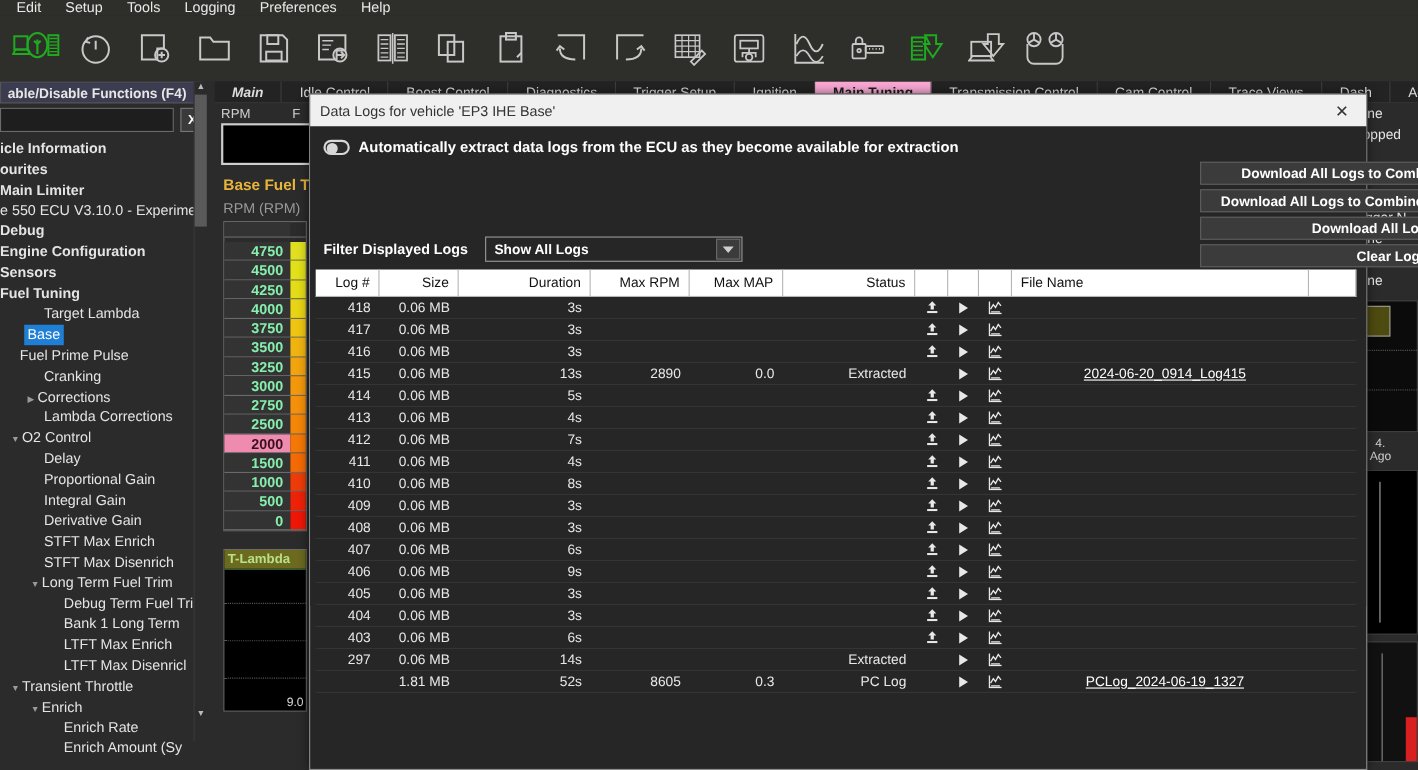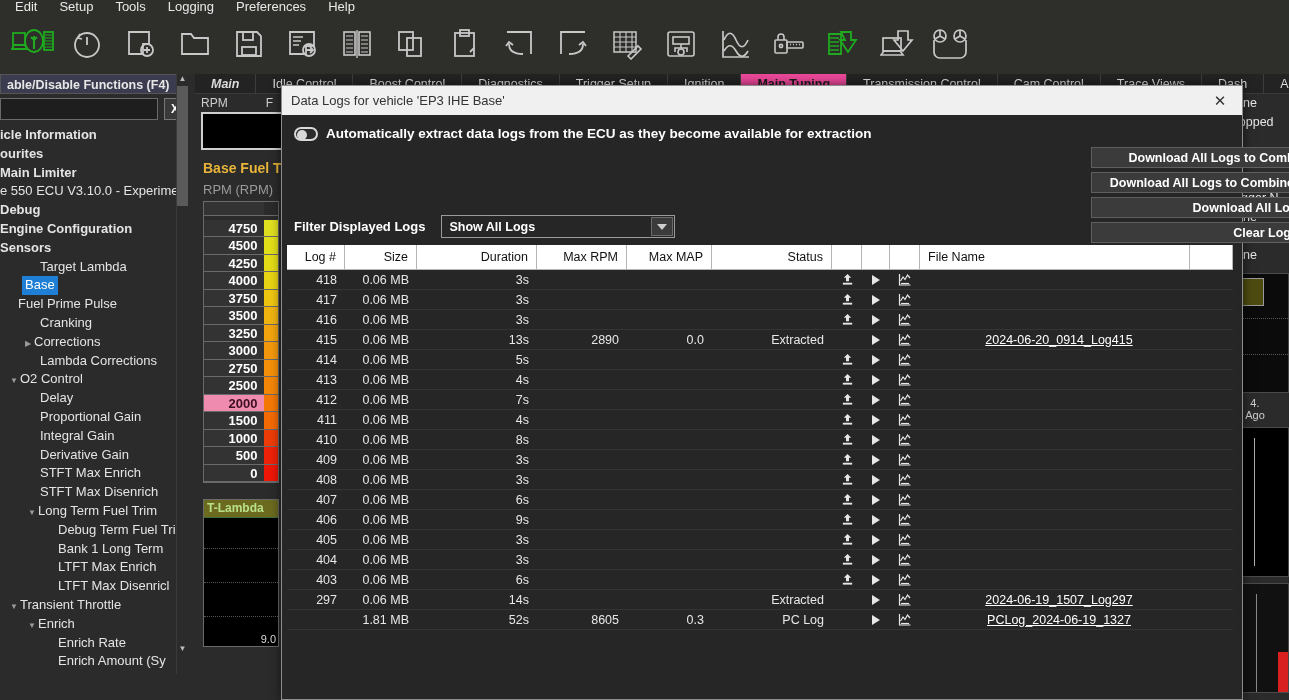--- a/index.html
+++ b/index.html
@@ -32,21 +32,21 @@
   .tabstrip {
     position: absolute; top: 74px; left: 195px; width: 1094px; height: 20px;
     background: #232323; display: flex; align-items: center; overflow: hidden;
     border-bottom: 1px solid #3a3a3a;
   }
   .tab {
     font-size: 12.5px; color: #dcdcdc; padding: 0 16px; line-height: 20px;
     border-right: 1px solid #3d3d3d; white-space: nowrap; height: 20px;
   }
   .tab.italic { font-style: italic; font-weight: bold; }
-  .tab.active { background: #ec4899; color: #1b1b1b; font-weight: bold; }
+  .tab.active { background: #f9a8d4; color: #1b1b1b; font-weight: bold; }
   .tab.plain { border-right: none; }
 
   
   .leftpanel {
     position: absolute; top: 74px; left: 0; width: 195px; height: 626px;
     background: #2b2b2b; overflow: hidden;
   }
   .lp-header {
     height: 20px; background: #3c3c50; color: #e6e6e6; font-size: 12.5px;
     font-weight: bold; line-height: 20px; padding-left: 6px; white-space: nowrap;
@@ -90,21 +90,21 @@
     margin: 2px 0 0 6px; width: 140px; height: 38px; background: #000;
     border: 2px solid #cfcfcf; color: #f0c020; font-size: 30px; font-weight: bold;
     text-align: right; padding-right: 6px; line-height: 38px; overflow: hidden;
   }
   .tbl-title { color: #e8b53a; font-weight: bold; font-size: 14px; margin: 10px 0 0 8px; }
   .tbl-axis { color: #9a9a9a; font-size: 13px; margin: 6px 0 4px 8px; }
   .fueltable { margin-left: 8px; width: 76px; border: 1px solid #6a6a6a; }
   .ft-row { display: flex; height: 17.5px; }
   .ft-rpm {
     width: 62px; text-align: right; padding-right: 7px; font-size: 13px; font-weight: bold;
-    color: #ffffff; background: #333; border-bottom: 1px solid #6a6a6a; line-height: 17.5px;
+    color: #86efac; background: #333; border-bottom: 1px solid #6a6a6a; line-height: 17.5px;
   }
   .ft-rpm.sel { background: #f08bb0; color: #3a1020; }
   .ft-col { width: 14px; border-bottom: 1px solid #6a6a6a; }
   .tlam {
     margin: 16px 0 0 8px; width: 76px; height: 148px; background: #000;
     border: 1px solid #6a6a6a; position: relative;
   }
   .tlam-hd { background: #6b6a1f; color: #b8e08a; font-size: 12px; font-weight: bold; padding-left: 3px; height: 17px; line-height: 17px;}
 
   
@@ -362,20 +362,21 @@
       <div class="lp-x">X</div>
     </div>
     <div class="tree" id="tree">
         <div class="tnode b" style="padding-left: 0px;"><span class="lbl">icle Information</span></div>
         <div class="tnode b" style="padding-left: 0px;"><span class="lbl">ourites</span></div>
         <div class="tnode b" style="padding-left: 0px;"><span class="lbl">Main Limiter</span></div>
         <div class="tnode" style="padding-left: 0px;"><span class="lbl">e 550 ECU V3.10.0 - Experimen</span></div>
         <div class="tnode b" style="padding-left: 0px;"><span class="lbl">Debug</span></div>
         <div class="tnode b" style="padding-left: 0px;"><span class="lbl">Engine Configuration</span></div>
         <div class="tnode b" style="padding-left: 0px;"><span class="lbl">Sensors</span></div>
+        <div class="tnode b" style="padding-left: 0px;"><span class="lbl">Fuel Tuning</span></div>
         <div class="tnode" style="padding-left: 40px;"><span class="lbl">Target Lambda</span></div>
         <div class="tnode sel" style="padding-left: 22px;"><span class="lbl">Base</span></div>
         <div class="tnode" style="padding-left: 18px;"><span class="lbl">Fuel Prime Pulse</span></div>
         <div class="tnode" style="padding-left: 40px;"><span class="lbl">Cranking</span></div>
         <div class="tnode" style="padding-left: 22px;"><span class="caret">▶</span><span class="lbl">Corrections</span></div>
         <div class="tnode" style="padding-left: 40px;"><span class="lbl">Lambda Corrections</span></div>
         <div class="tnode" style="padding-left: 8px;"><span class="caret">▼</span><span class="lbl">O2 Control</span></div>
         <div class="tnode" style="padding-left: 40px;"><span class="lbl">Delay</span></div>
         <div class="tnode" style="padding-left: 40px;"><span class="lbl">Proportional Gain</span></div>
         <div class="tnode" style="padding-left: 40px;"><span class="lbl">Integral Gain</span></div>
@@ -1115,21 +1116,20 @@
               </div>
               <div class="gc ctr w-ic3">
                 <span class="ic">
                   <svg width="14" height="13" viewBox="0 0 14 13" fill="none" stroke="#e8e8e8" stroke-width="1.2">
                     <path d="M1.5 1v11h11"></path>
                     <path d="M2.5 8l2.5-4 2 2.5 2.5-4.5 2.5 3"></path>
                     <path d="M3 10.5h8"></path>
                   </svg>
                 </span>
               </div>
-              <div class="gc left w-file"><span class="fname">2024-06-19_1507_Log297</span></div>
               <div class="gc w-tail"></div>
             </div>
             <div class="grow">
               <div class="gc w-log"></div>
               <div class="gc w-size">1.81 MB</div>
               <div class="gc w-dur">52s</div>
               <div class="gc w-rpm">8605</div>
               <div class="gc w-map">0.3</div>
               <div class="gc w-status">PC Log</div>
               <div class="gc ctr w-ic1"></div>

